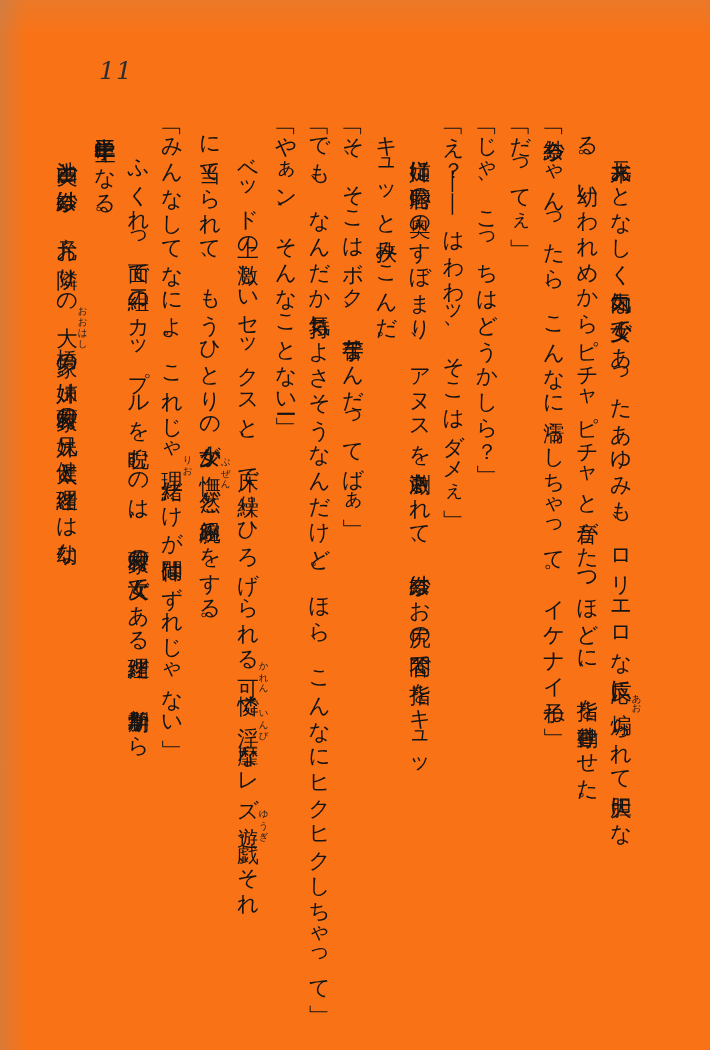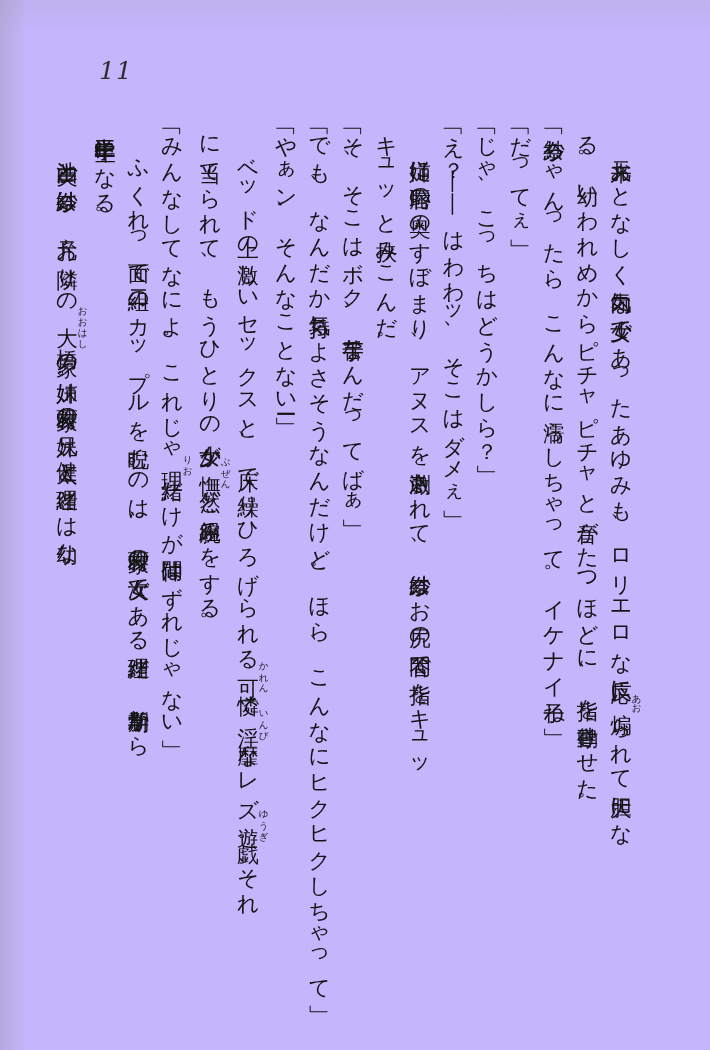--- a/index.html
+++ b/index.html
@@ -6,21 +6,21 @@
     margin: 0;
     padding: 0;
     width: 710px;
     height: 1050px;
     background: #e9e9e7;
   }
   .page {
     position: relative;
     width: 710px;
     height: 1050px;
-    background: #c4b5fd;
+    background: #f97316;
     overflow: hidden;
     font-family: "DejaVu Serif", "Liberation Serif", serif;
     color: #161616;
   }
   
   .page::before {
     content: "";
     position: absolute;
     inset: 0;
     pointer-events: none;

